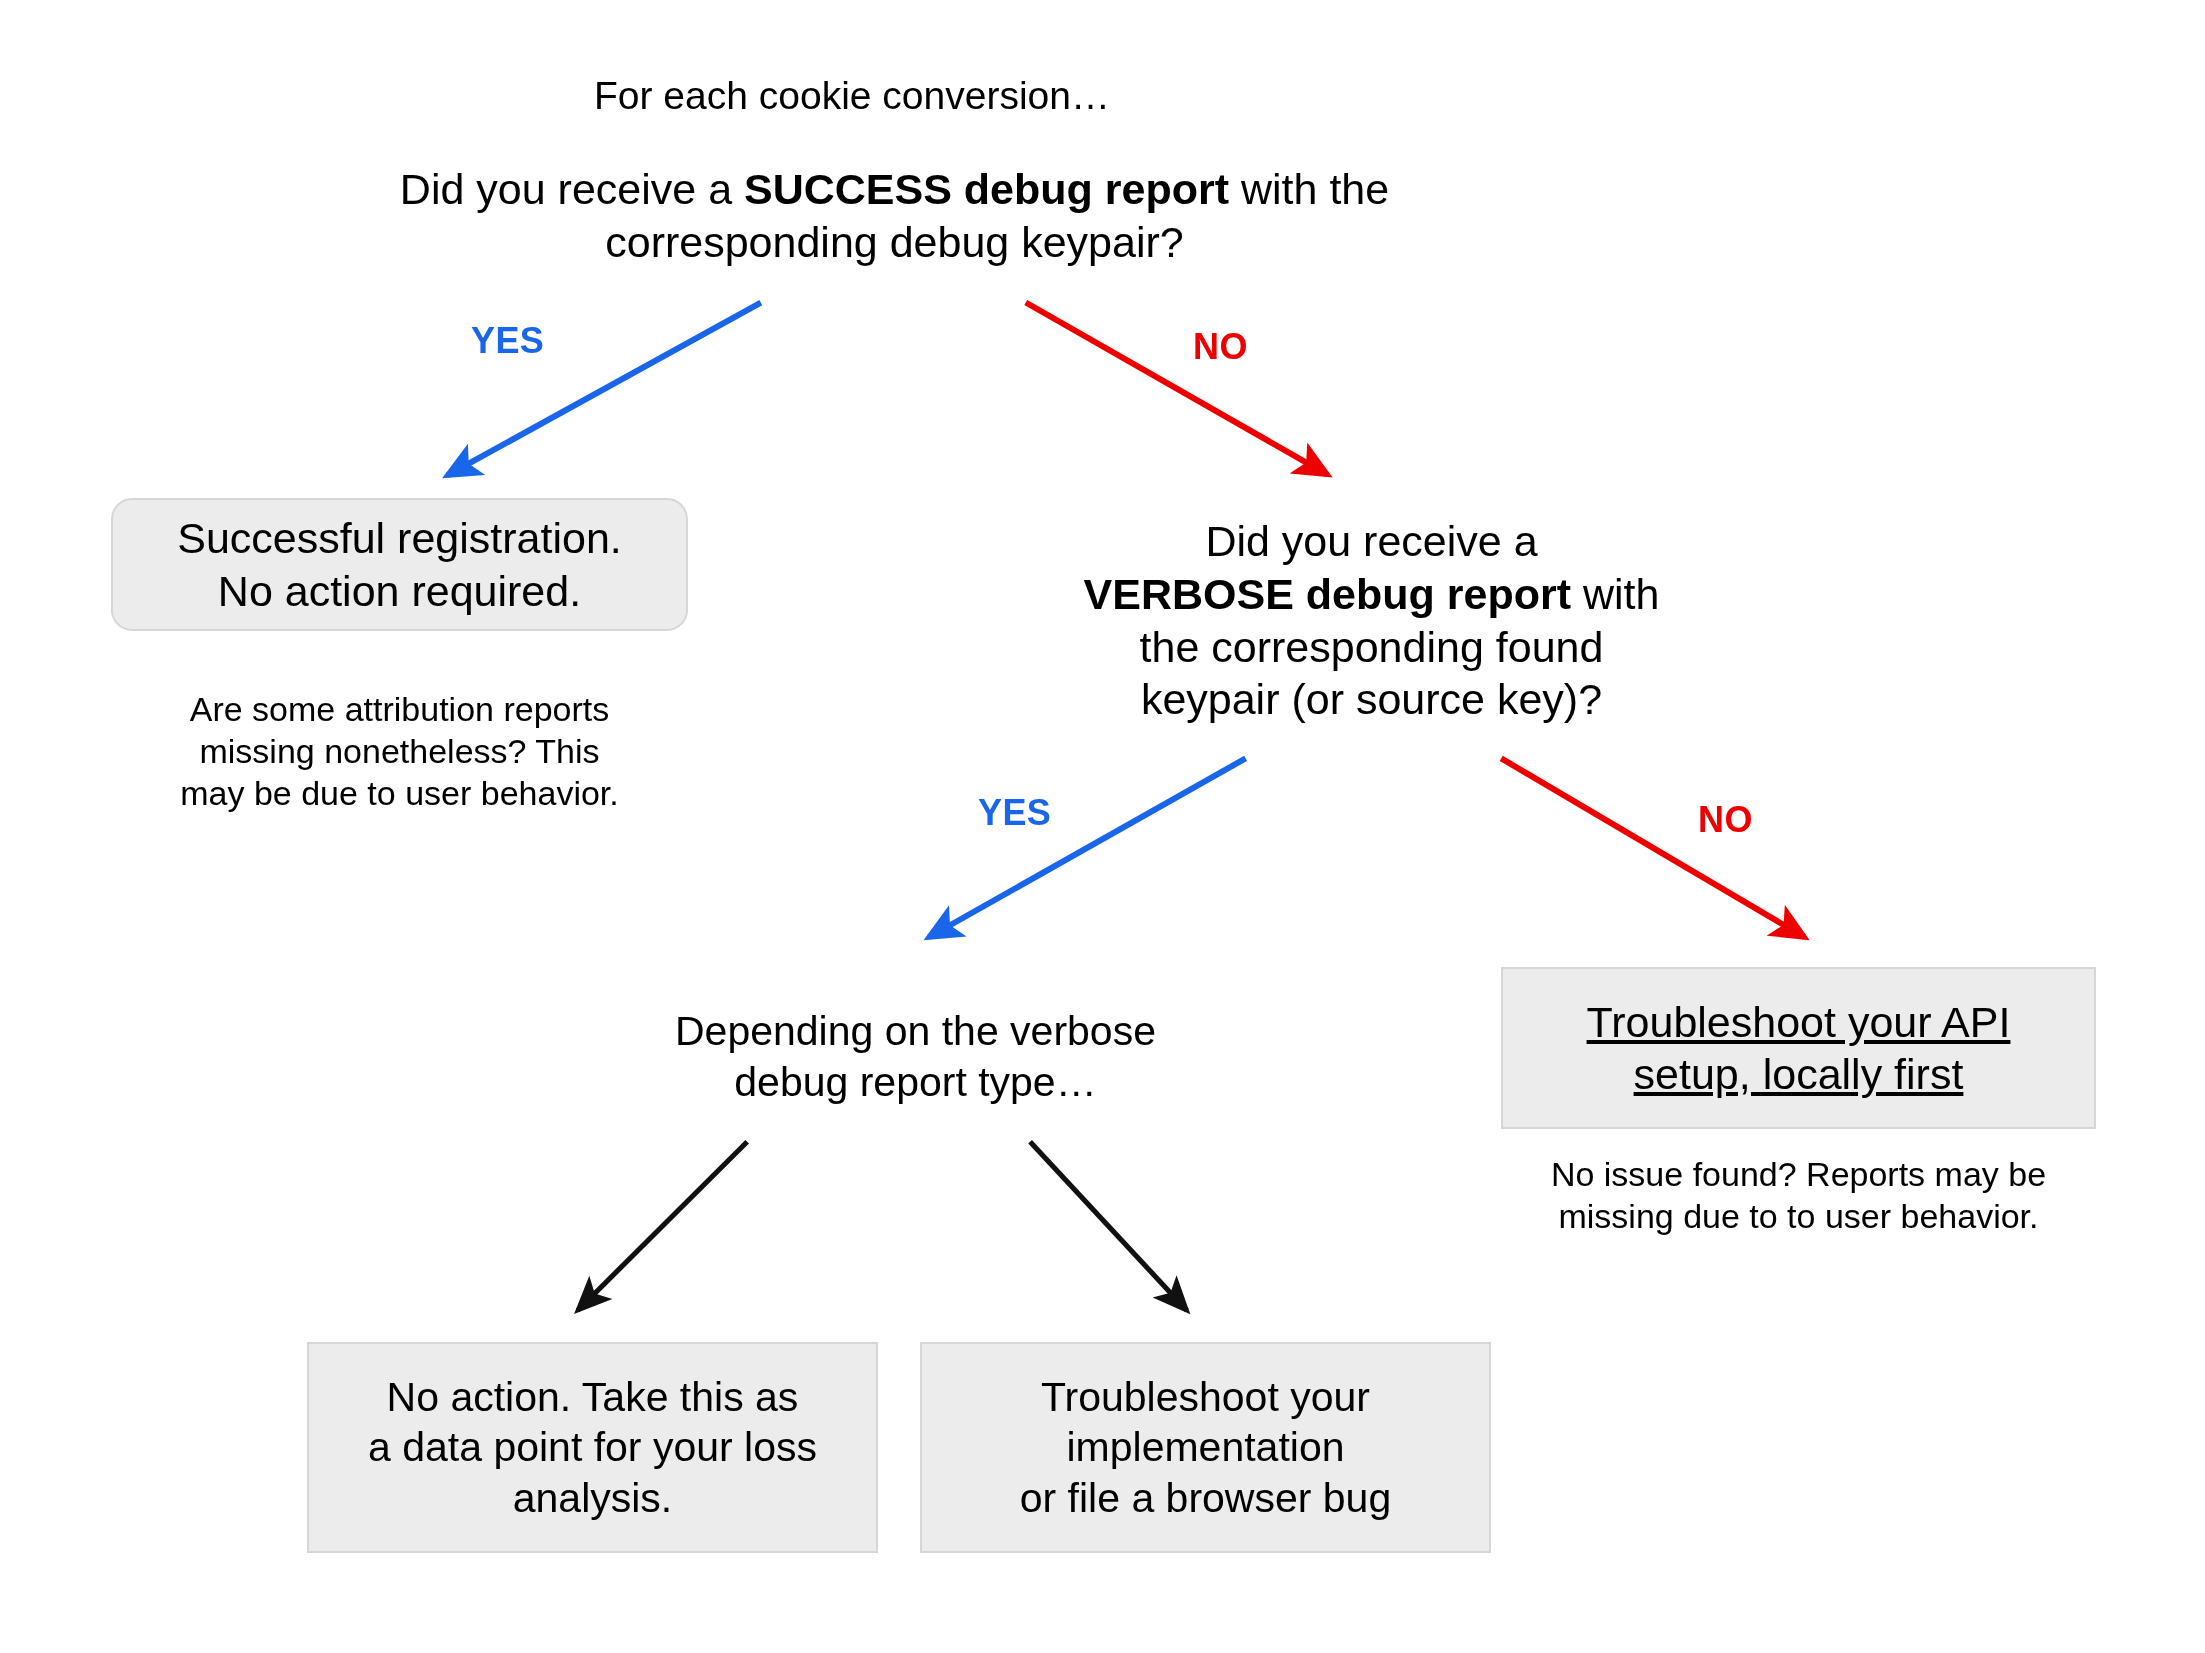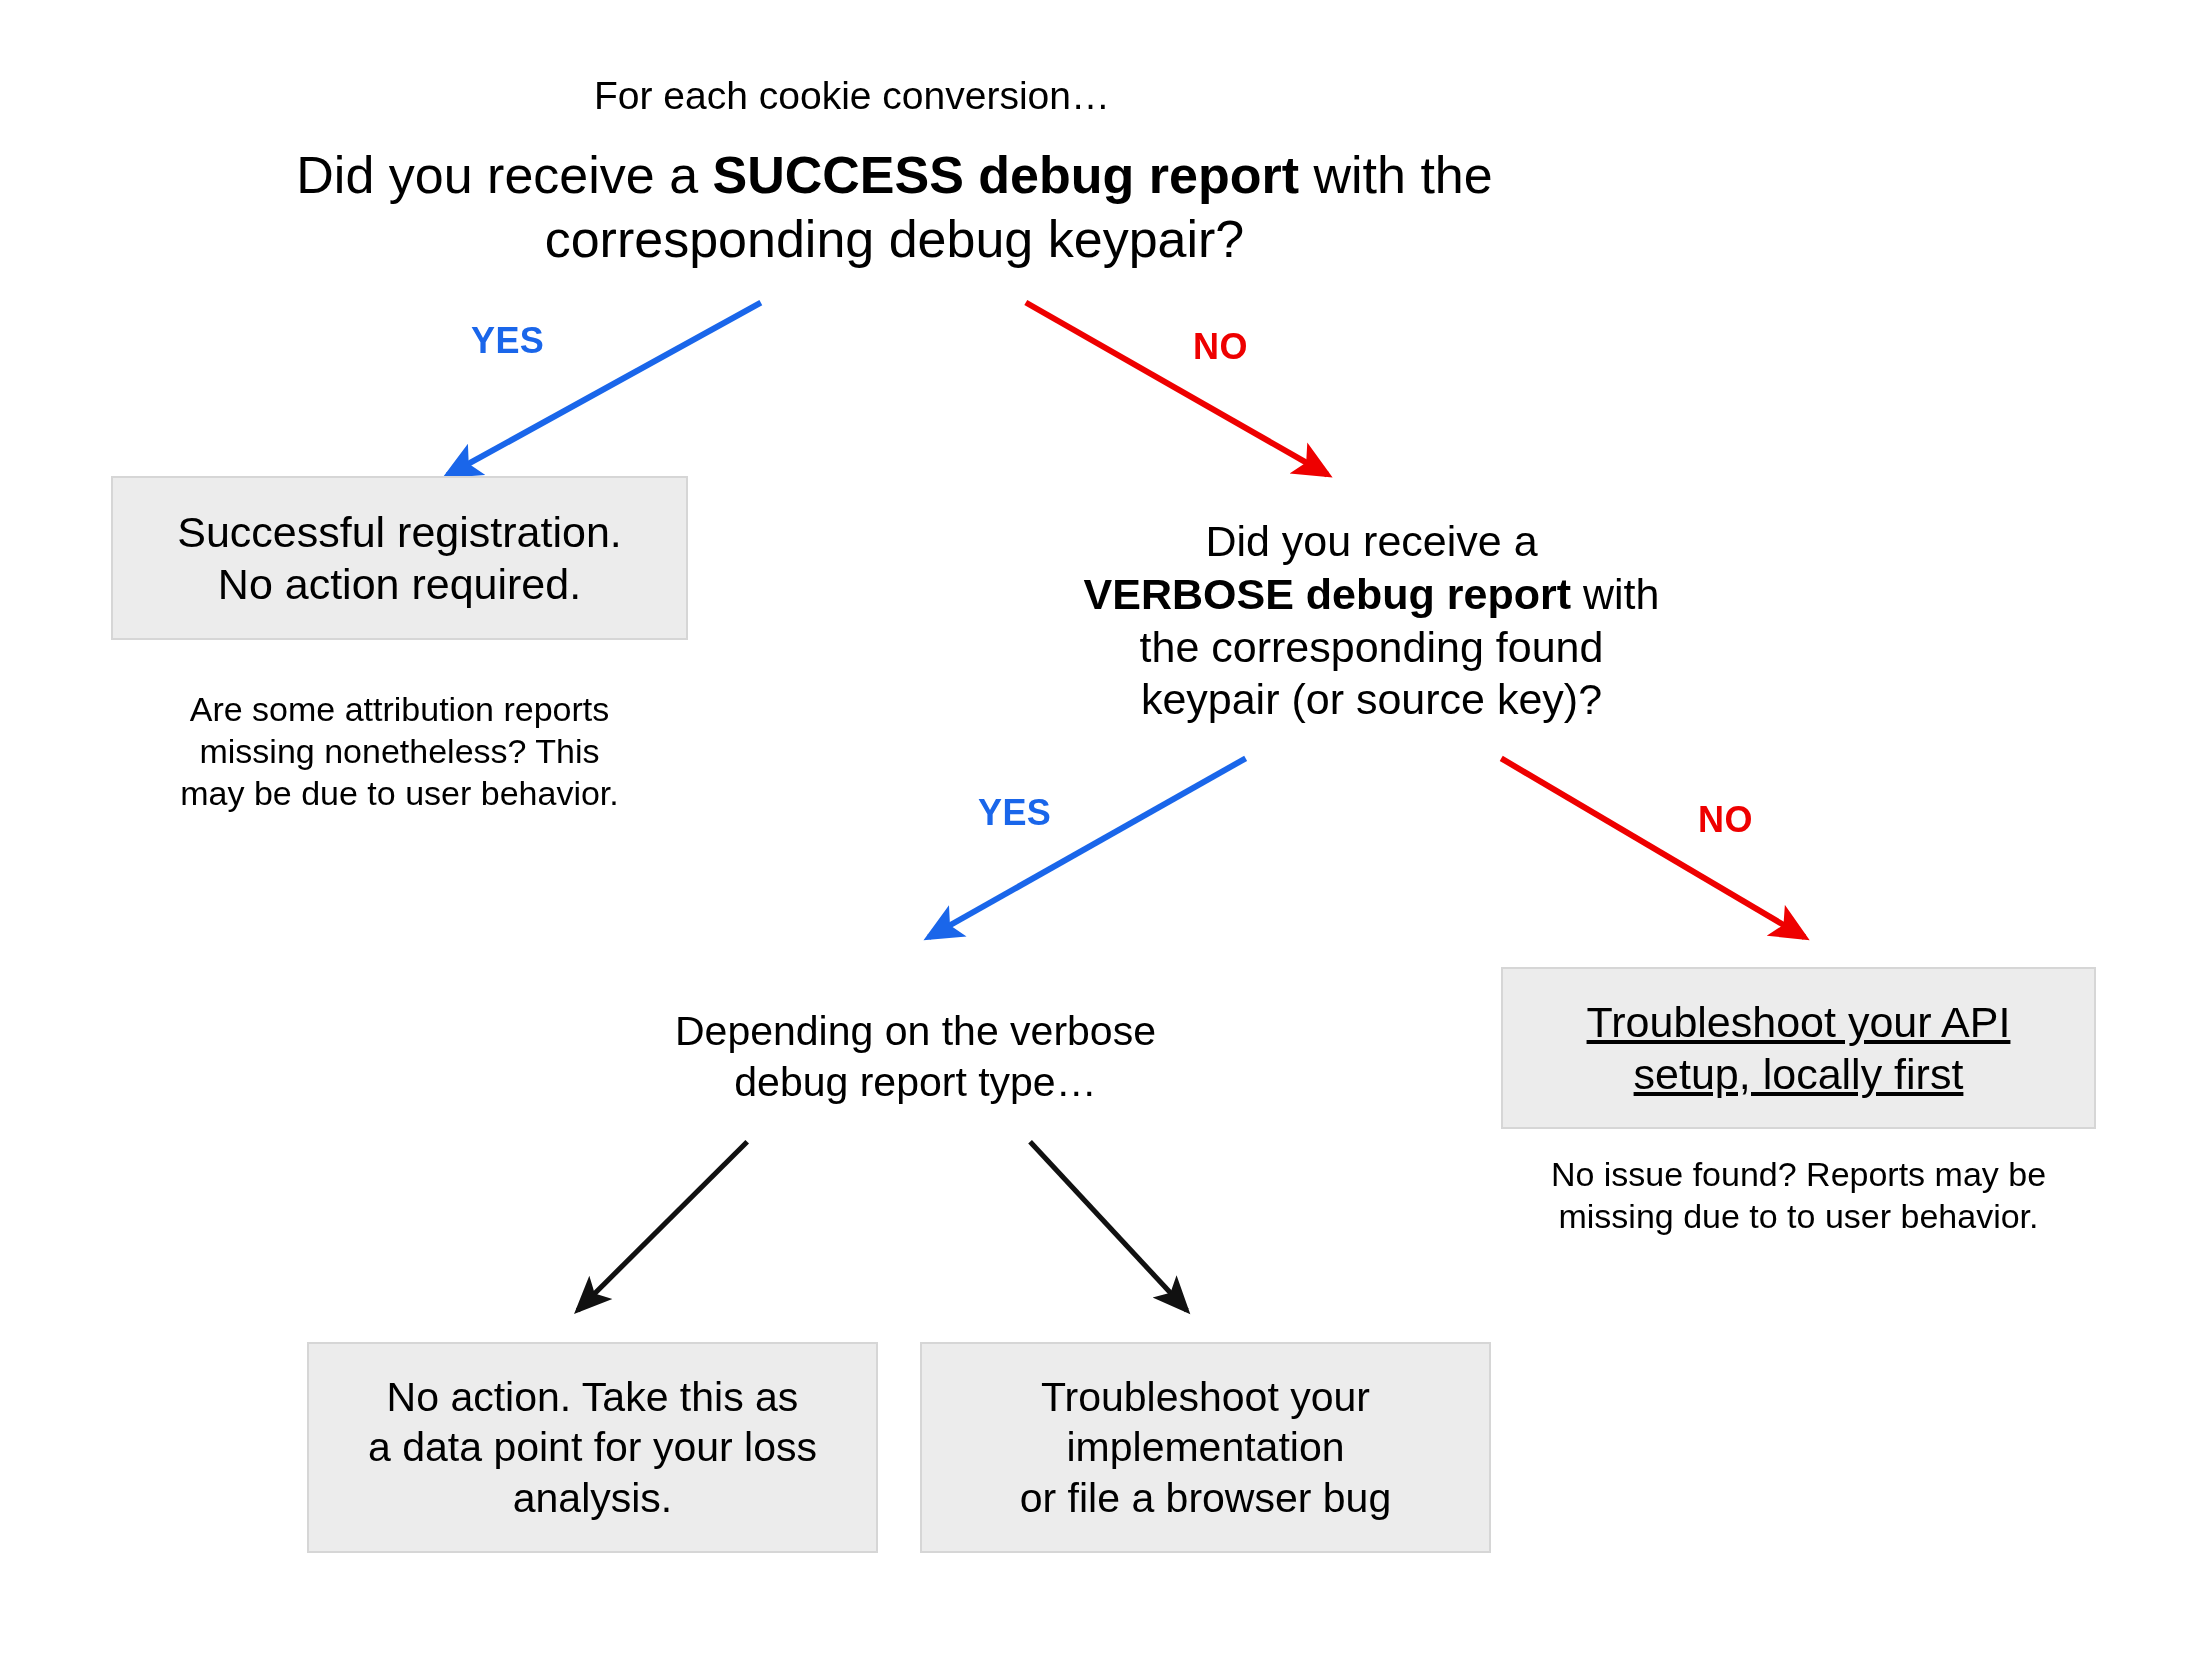--- a/index.html
+++ b/index.html
@@ -43,21 +43,21 @@
     border: 2.6px solid #d6d6d6;
     line-height: 1.22;
     white-space: pre-line;
   }
   .edge-label {
     position: absolute;
     font-weight: bold;
     letter-spacing: 0.4px;
   }
   .t-intro   { font-size: 39px; }
-  .t-q1      { font-size: 52px; }
+  .t-q1      { font-size: 43px; margin-top: 8px; }
   .t-q2      { font-size: 43px; }
   .t-note    { font-size: 34px; }
   .t-box-lg  { font-size: 43px; }
   .t-box-md  { font-size: 41px; }
   .t-depend  { font-size: 41px; text-align: center; }
   .lbl       { font-size: 36px; }
   b { font-weight: bold; }
 </style>
 </head>
 <body>
@@ -96,21 +96,21 @@
     <span style="display:block; text-align:center;">
       <span>Did you receive a </span><b>SUCCESS debug report</b><span class="textnode"> with the
 corresponding debug keypair?</span>
     </span>
   </div>
 
   <div class="edge-label lbl" style="left:471px; top:320px; color:#1a66ea;">YES</div>
 
   <div class="edge-label lbl" style="left:1193px; top:326px; color:#ee0000;">NO</div>
 
-  <div class="node boxnode t-box-lg" style="left:111px; top:476px; width:577px; height:164px;">Successful registration.
+  <div class="node boxnode t-box-lg" style="left:111px; top:498px; width:577px; height:133px;border-radius:21px;">Successful registration.
 No action required.</div>
 
   <div class="node textnode t-note" style="left:111px; top:686px; width:577px; height:132px;">Are some attribution reports
 missing nonetheless? This
 may be due to user behavior.</div>
 
   <div class="node t-q2" style="left:988px; top:518px; width:767px; height:205px; flex-direction:column;">
     <span style="display:block; text-align:center;">
       <span class="textnode">Did you receive a
 </span><b>VERBOSE debug report</b><span class="textnode"> with

